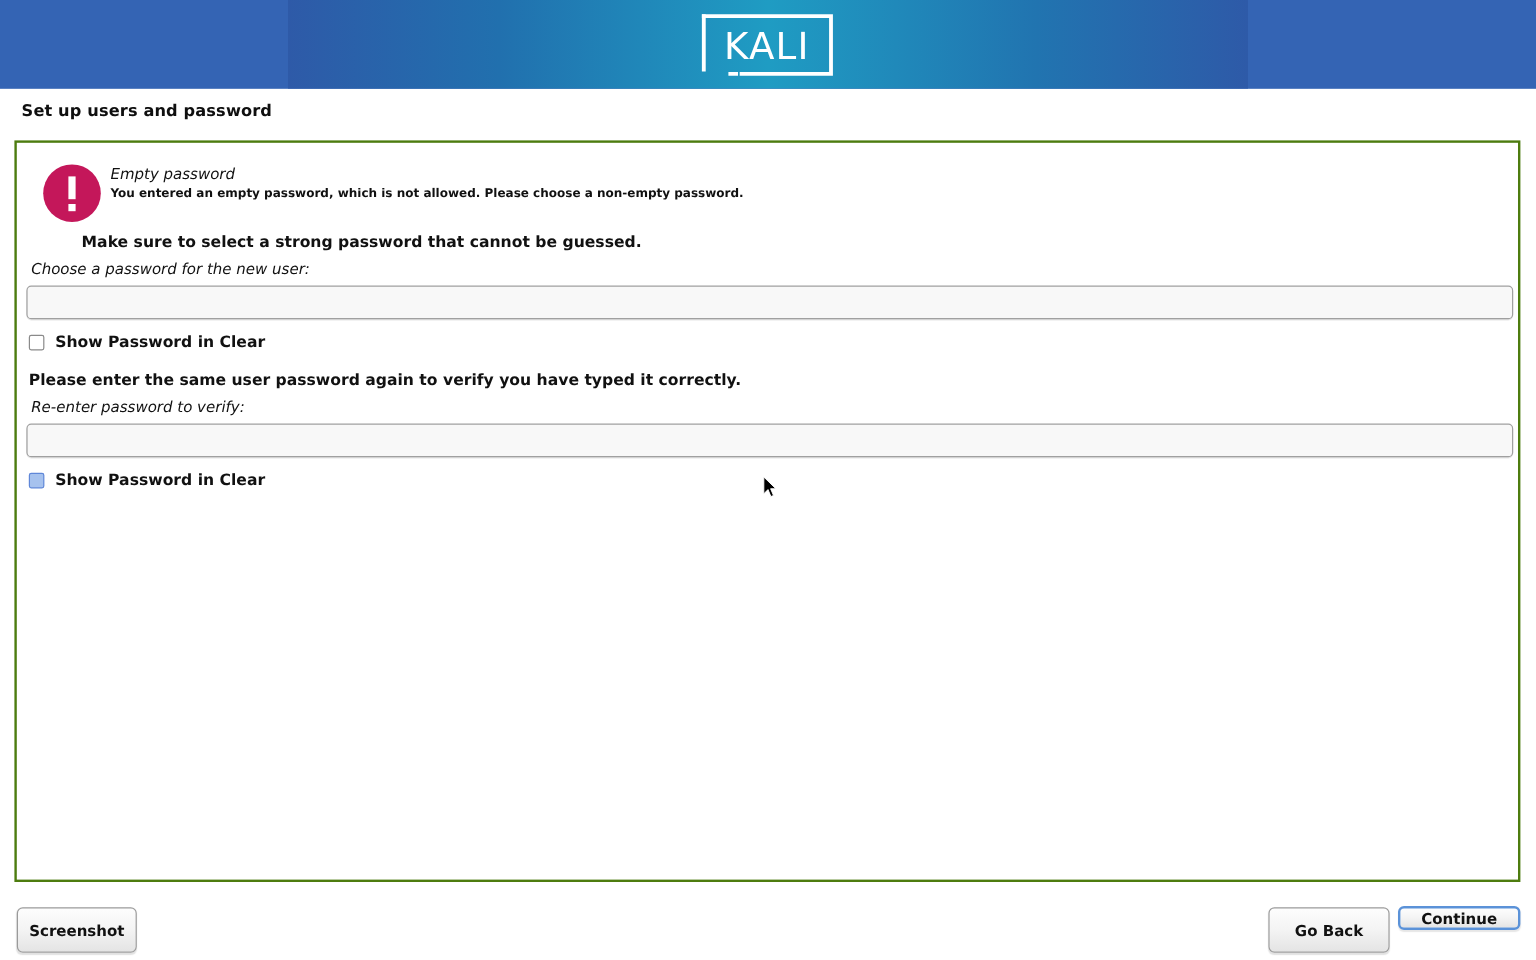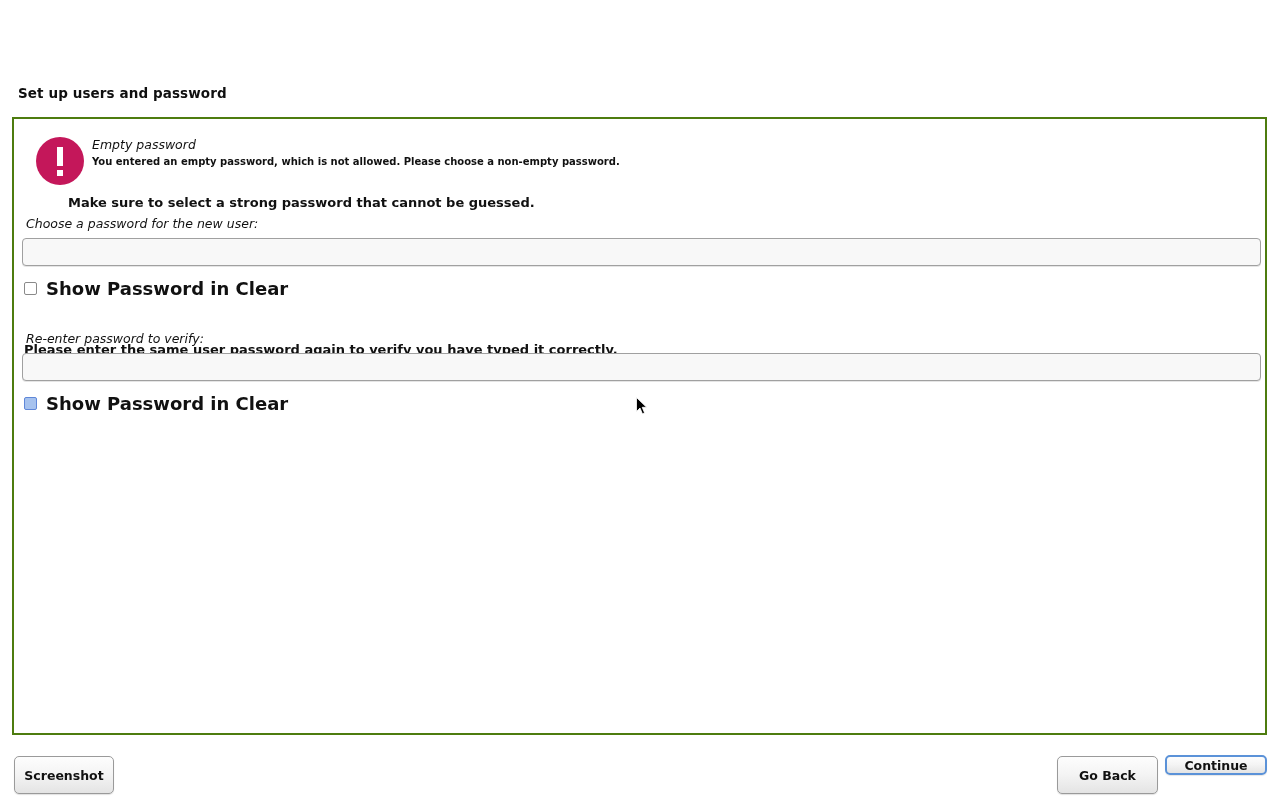--- a/index.html
+++ b/index.html
@@ -170,21 +170,21 @@
     background: #ffffff;
     border-radius: 2px;
     flex: 0 0 auto;
   }
   .checkbox.focused {
     border: 1px solid #5f87d8;
     background: #a6c2ee;
   }
   .check-label {
     margin-left: 9px;
-    font-size: 18px;
+    font-size: 13px;
     font-weight: bold;
     color: #111111;
     white-space: nowrap;
   }
 
   
   .btn {
     position: absolute;
     box-sizing: border-box;
     height: 38px;
@@ -214,20 +214,34 @@
     width: 12px;
     height: 19px;
     pointer-events: none;
   }
 </style>
 </head>
 <body>
 
 <div id="root">
 
+  <div class="banner">
+    <div class="banner-gradient"></div>
+    <div class="kali-logo">
+      <svg width="113" height="55" viewBox="0 0 113 55" xmlns="http://www.w3.org/2000/svg">
+
+        <path d="M 3.5 3.5 L 109.5 3.5 L 109.5 51.5 L 35 51.5" fill="none" stroke="#ffffff" stroke-width="3.2" stroke-linecap="square"></path>
+        <path d="M 3.5 3.5 L 3.5 48" fill="none" stroke="#ffffff" stroke-width="3.2" stroke-linecap="square"></path>
+        <path d="M 3.5 48 L 3.5 51.5 L 26 51.5" fill="none" stroke="#ffffff" stroke-width="0"></path>
+
+        <path d="M 24 51.5 L 32 51.5" fill="none" stroke="#ffffff" stroke-width="3.2"></path>
+        <text x="56" y="39" fill="#ffffff" text-anchor="middle" font-family="DejaVu Sans, Liberation Sans, sans-serif" font-size="31" letter-spacing="1">KALI</text>
+      </svg>
+    </div>
+  </div>
 
   <div class="page-title">Set up users and password</div>
 
   <div class="content-panel">
 
     <div class="error-row">
       <div class="error-icon">
         <div class="bang-stem"></div>
         <div class="bang-dot"></div>
       </div>
@@ -241,21 +255,21 @@
 
       <div class="italic-line" style="left:12px; top:97px;">Choose a password for the new user:</div>
 
       <input class="text-input" type="password" style="left: 8px; top: 119px; width: 1239px;" placeholder="">
 
       <div class="check-row" style="left:10px; top:159px;">
         <div class="checkbox"></div>
         <div class="check-label">Show Password in Clear</div>
       </div>
 
-      <div class="bold-line" style="left:10px; top:191px;margin-top:32px;">Please enter the same user password again to verify you have typed it correctly.</div>
+      <div class="bold-line" style="left:10px; top:191px;">Please enter the same user password again to verify you have typed it correctly.</div>
 
       <div class="italic-line" style="left:12px; top:212px;">Re-enter password to verify:</div>
 
       <input class="text-input" type="password" style="left: 8px; top: 234px; width: 1239px;" placeholder="">
 
       <div class="check-row" style="left:10px; top:274px;">
         <div class="checkbox focused"></div>
         <div class="check-label">Show Password in Clear</div>
       </div>
 

